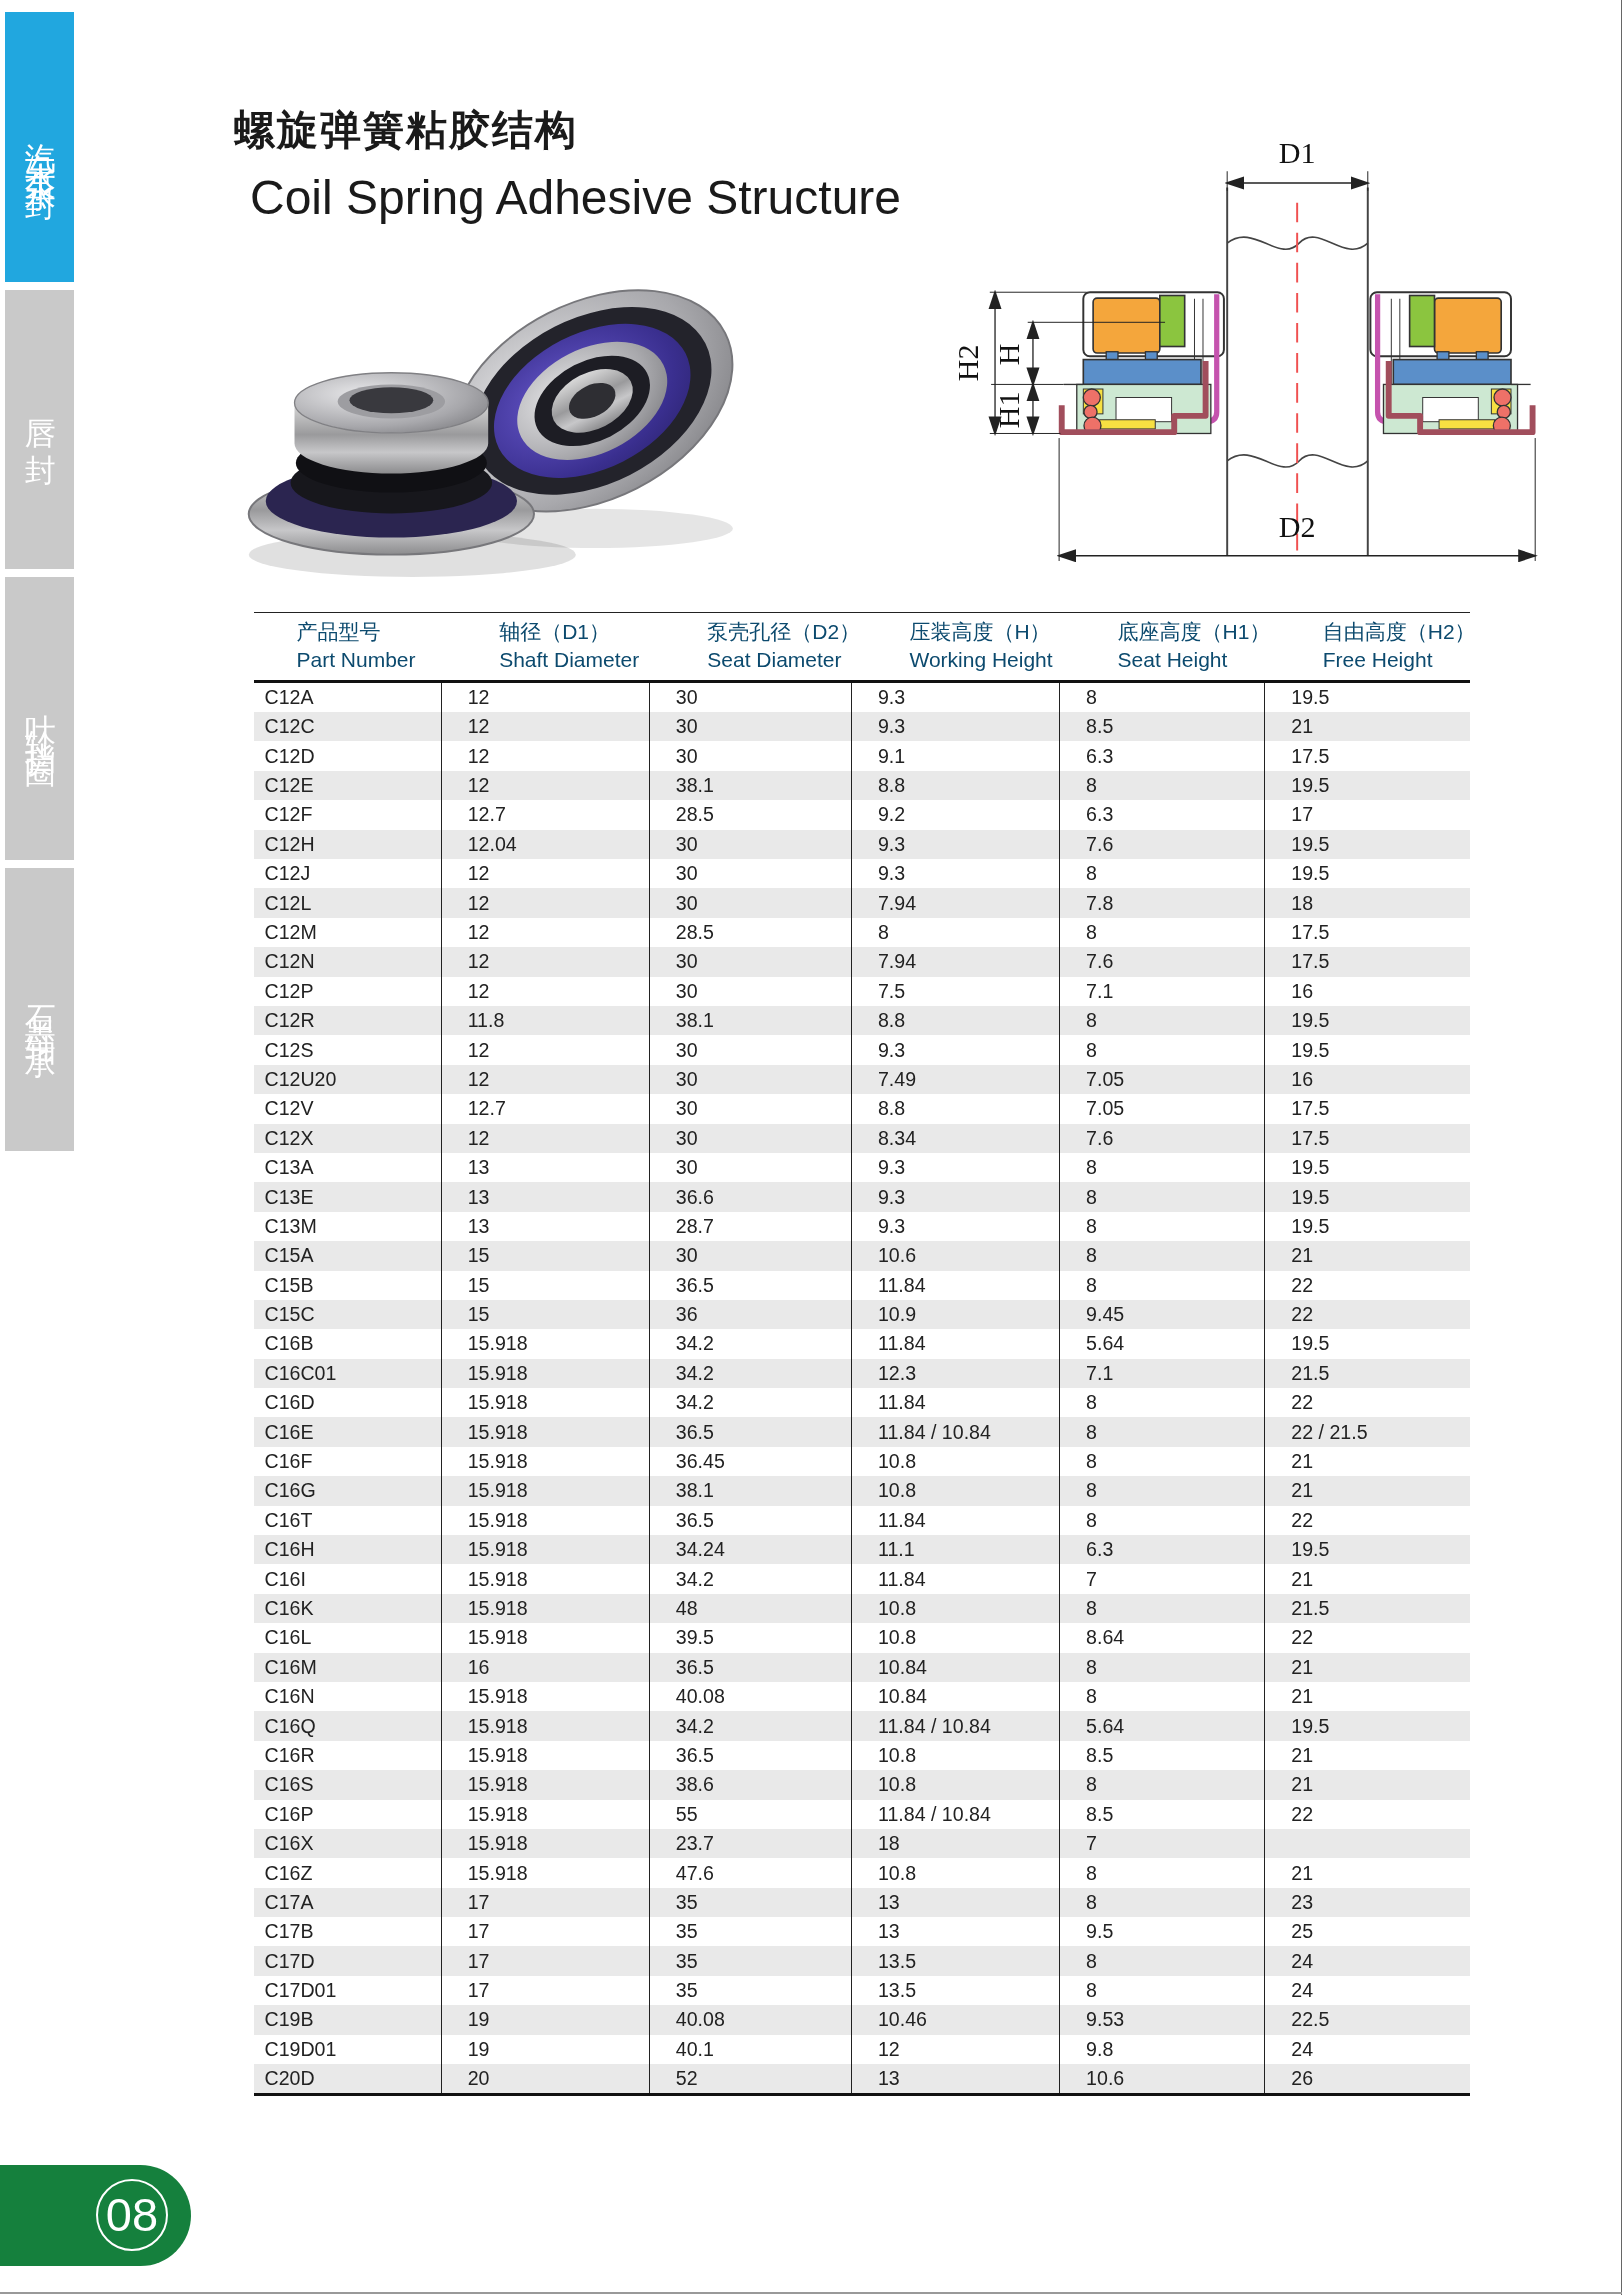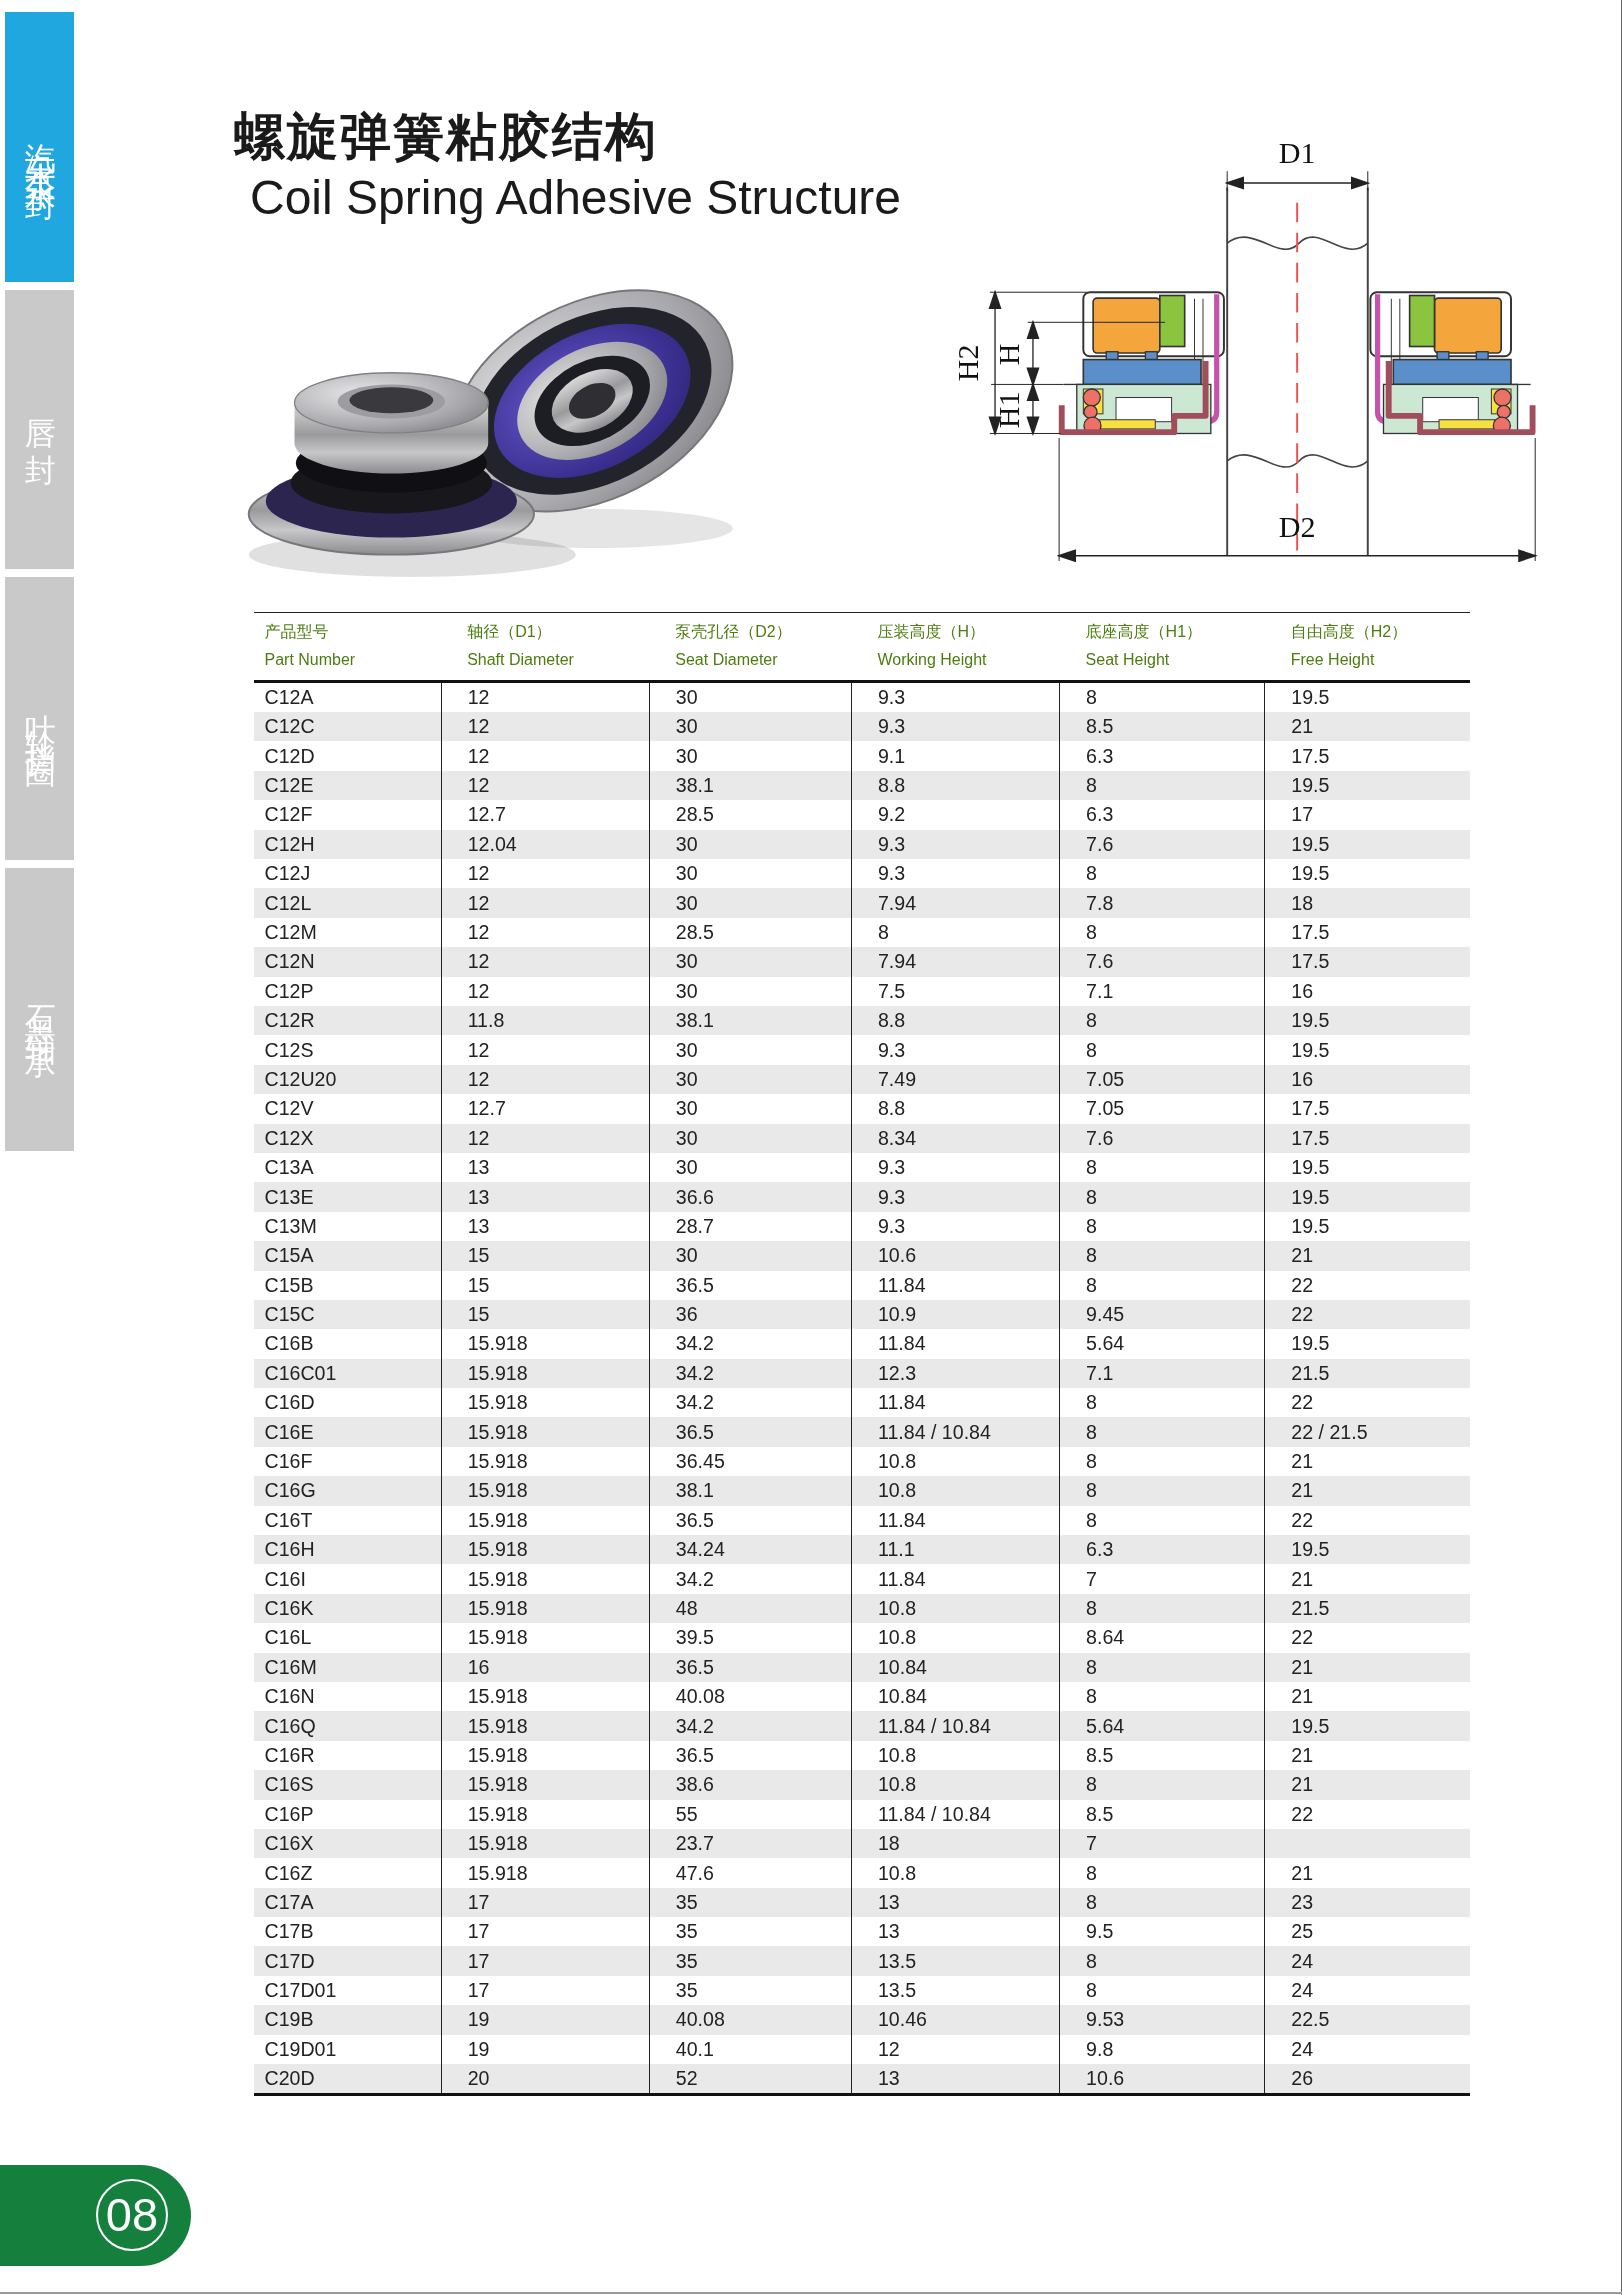--- a/index.html
+++ b/index.html
@@ -9,35 +9,35 @@
   }
   
   .side-tab{
     position:absolute;left:5.2px;width:69px;background:#c9c9c9;color:#fff;
     writing-mode:vertical-rl;text-orientation:upright;
     display:flex;align-items:center;justify-content:center;
     font-size:31px;font-weight:500;
   }
   .side-tab.active{background:#21a7df;}
   
-  .title-zh{position:absolute;left:234px;top:103px;font-size:51px;font-weight:700;letter-spacing:2px;color:#1a1a1a;}
+  .title-zh{position:absolute;left:234px;top:103px;font-size:41px;font-weight:700;letter-spacing:2px;color:#1a1a1a;}
   .title-en{position:absolute;left:250px;top:170px;font-size:48px;font-weight:400;color:#1a1a1a;}
   
   .photo{position:absolute;left:216px;top:247px;}
   .diagram{position:absolute;left:949px;top:98px;}
   .dimlbl{font-family:"Liberation Serif",serif;font-size:46px;fill:#111;}
   .dim{stroke:#222;stroke-width:2;fill:none;}
   .ext{stroke:#222;stroke-width:1.5;fill:none;}
   
   .tblwrap{position:absolute;left:254px;top:612px;width:1216px;}
   table{border-collapse:collapse;table-layout:fixed;width:1216px;
         border-top:1.3px solid #222;border-bottom:3.9px solid #111;}
   th{border-bottom:3.3px solid #111;text-align:left;vertical-align:middle;padding:5.2px 0 6.5px 26px;}
   th:first-child{padding-left:10.5px;}
-  .hzh,.hen{font-size:16px;line-height:27.5px;color:#4d7c0f;font-weight:400;white-space:nowrap;}
+  .hzh,.hen{font-size:21px;line-height:27.5px;color:#0c4a6e;font-weight:400;white-space:nowrap;margin-left:32px;}
   td{height:29.4px;font-size:19.6px;color:#222;padding:0 0 0 26px;white-space:nowrap;overflow:hidden;}
   td:first-child{padding-left:10.5px;}
   td + td{border-left:1.3px solid #222;}
   tbody tr:nth-child(even){background:#e9e9e9;}
   
   .badge{position:absolute;left:0;top:2165px;width:191px;height:101px;background:#15803d;
          border-radius:0 52px 52px 0;}
   .badge .circle{position:absolute;left:96px;top:13.7px;width:68px;height:68px;border:2.6px solid #fff;
          border-radius:50%;display:flex;align-items:center;justify-content:center;
          font-size:47px;color:#fff;}

